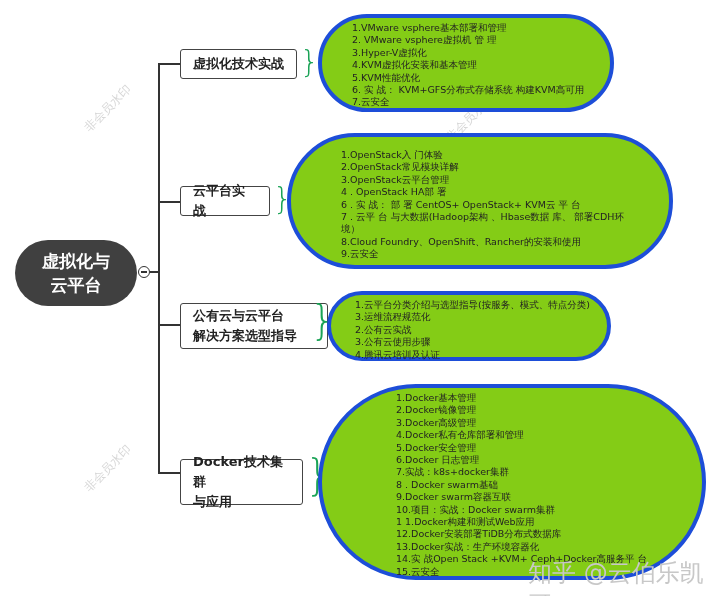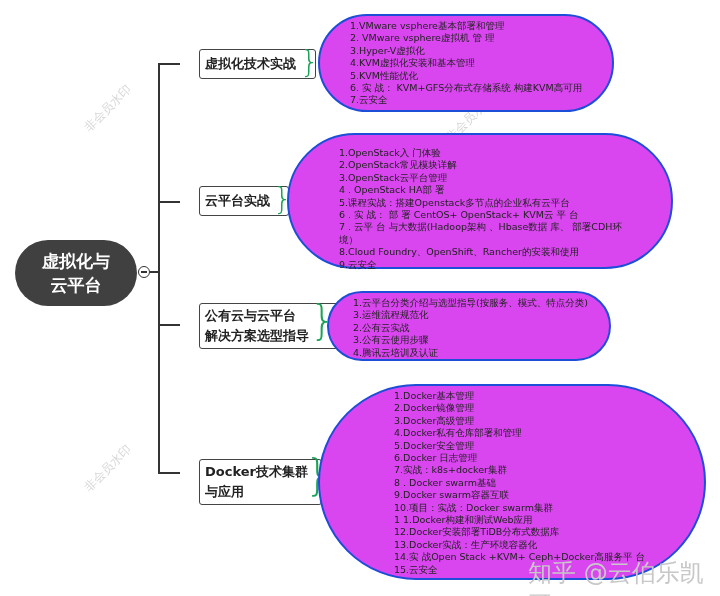--- a/index.html
+++ b/index.html
@@ -16,25 +16,25 @@
     left:138px; top:266px; width:12px; height:12px; border:1.5px solid #333;
     border-radius:50%; background:#fff; box-sizing:border-box;
     display:flex; align-items:center; justify-content:center;
   }
   .collapse span { width:6px; height:1.5px; background:#333; display:block; }
   .vline { left:158px; width:2px; background:#333; }
   .hline { height:2px; background:#333; }
   .branch {
     border:1.5px solid #444; border-radius:3px; background:#fff; box-sizing:border-box;
     font-weight:bold; font-size:13px; color:#222; display:flex; align-items:center;
-    padding:0 5px; line-height:20px;margin-left:19px;
+    padding:0 12px; line-height:20px;
   }
   .brace { color:#1aa356; font-size:30px; font-weight:300; line-height:1; }
   .detail {
-    border:2px solid #1d4ed8; box-sizing:border-box; background:#d946ef;
+    border:4px solid #1d4ed8; box-sizing:border-box; background:#84cc16;
   }
   .detail ul { list-style:none; margin:0; padding:0; }
   .detail li { font-size:9.5px; line-height:12.4px; color:#222; white-space:nowrap; }
   .wm { color:#d7d7d7; font-size:12px; transform:rotate(-45deg); white-space:nowrap; }
   .wm-zhihu { color:#c8c8c8; font-size:24px; }
 </style>
 </head>
 <body>
 
 <div class="abs wm" style="left:78px;top:100px;">非会员水印</div>
@@ -78,21 +78,20 @@
 <div class="abs branch" style="left:180px;top:186px;width:90px;height:30px;">
   <span>云平台实战</span>
 </div>
 <div class="abs brace" style="left:273px;top:184px;">}</div>
 <div class="abs detail" style="left:287px;top:133px;width:386px;height:136px;border-radius:68px;padding:12px 0 0 50px;">
   <ul>
     <li>1.OpenStack入 门体验</li>
     <li>2.OpenStack常见模块详解</li>
     <li>3.OpenStack云平台管理</li>
     <li>4 . OpenStack HA部 署</li>
-    <li>5.课程实战：搭建Openstack多节点的企业私有云平台</li>
     <li>6 . 实 战： 部 署 CentOS+ OpenStack+ KVM云 平 台</li>
     <li>7 . 云平 台 与大数据(Hadoop架构 、Hbase数据 库、 部署CDH环</li>
     <li>境）</li>
     <li>8.Cloud Foundry、OpenShift、Rancher的安装和使用</li>
     <li>9.云安全</li>
   </ul>
 </div>
 
 <div class="abs branch" style="left:180px;top:303px;width:148px;height:46px;">
   <div>

